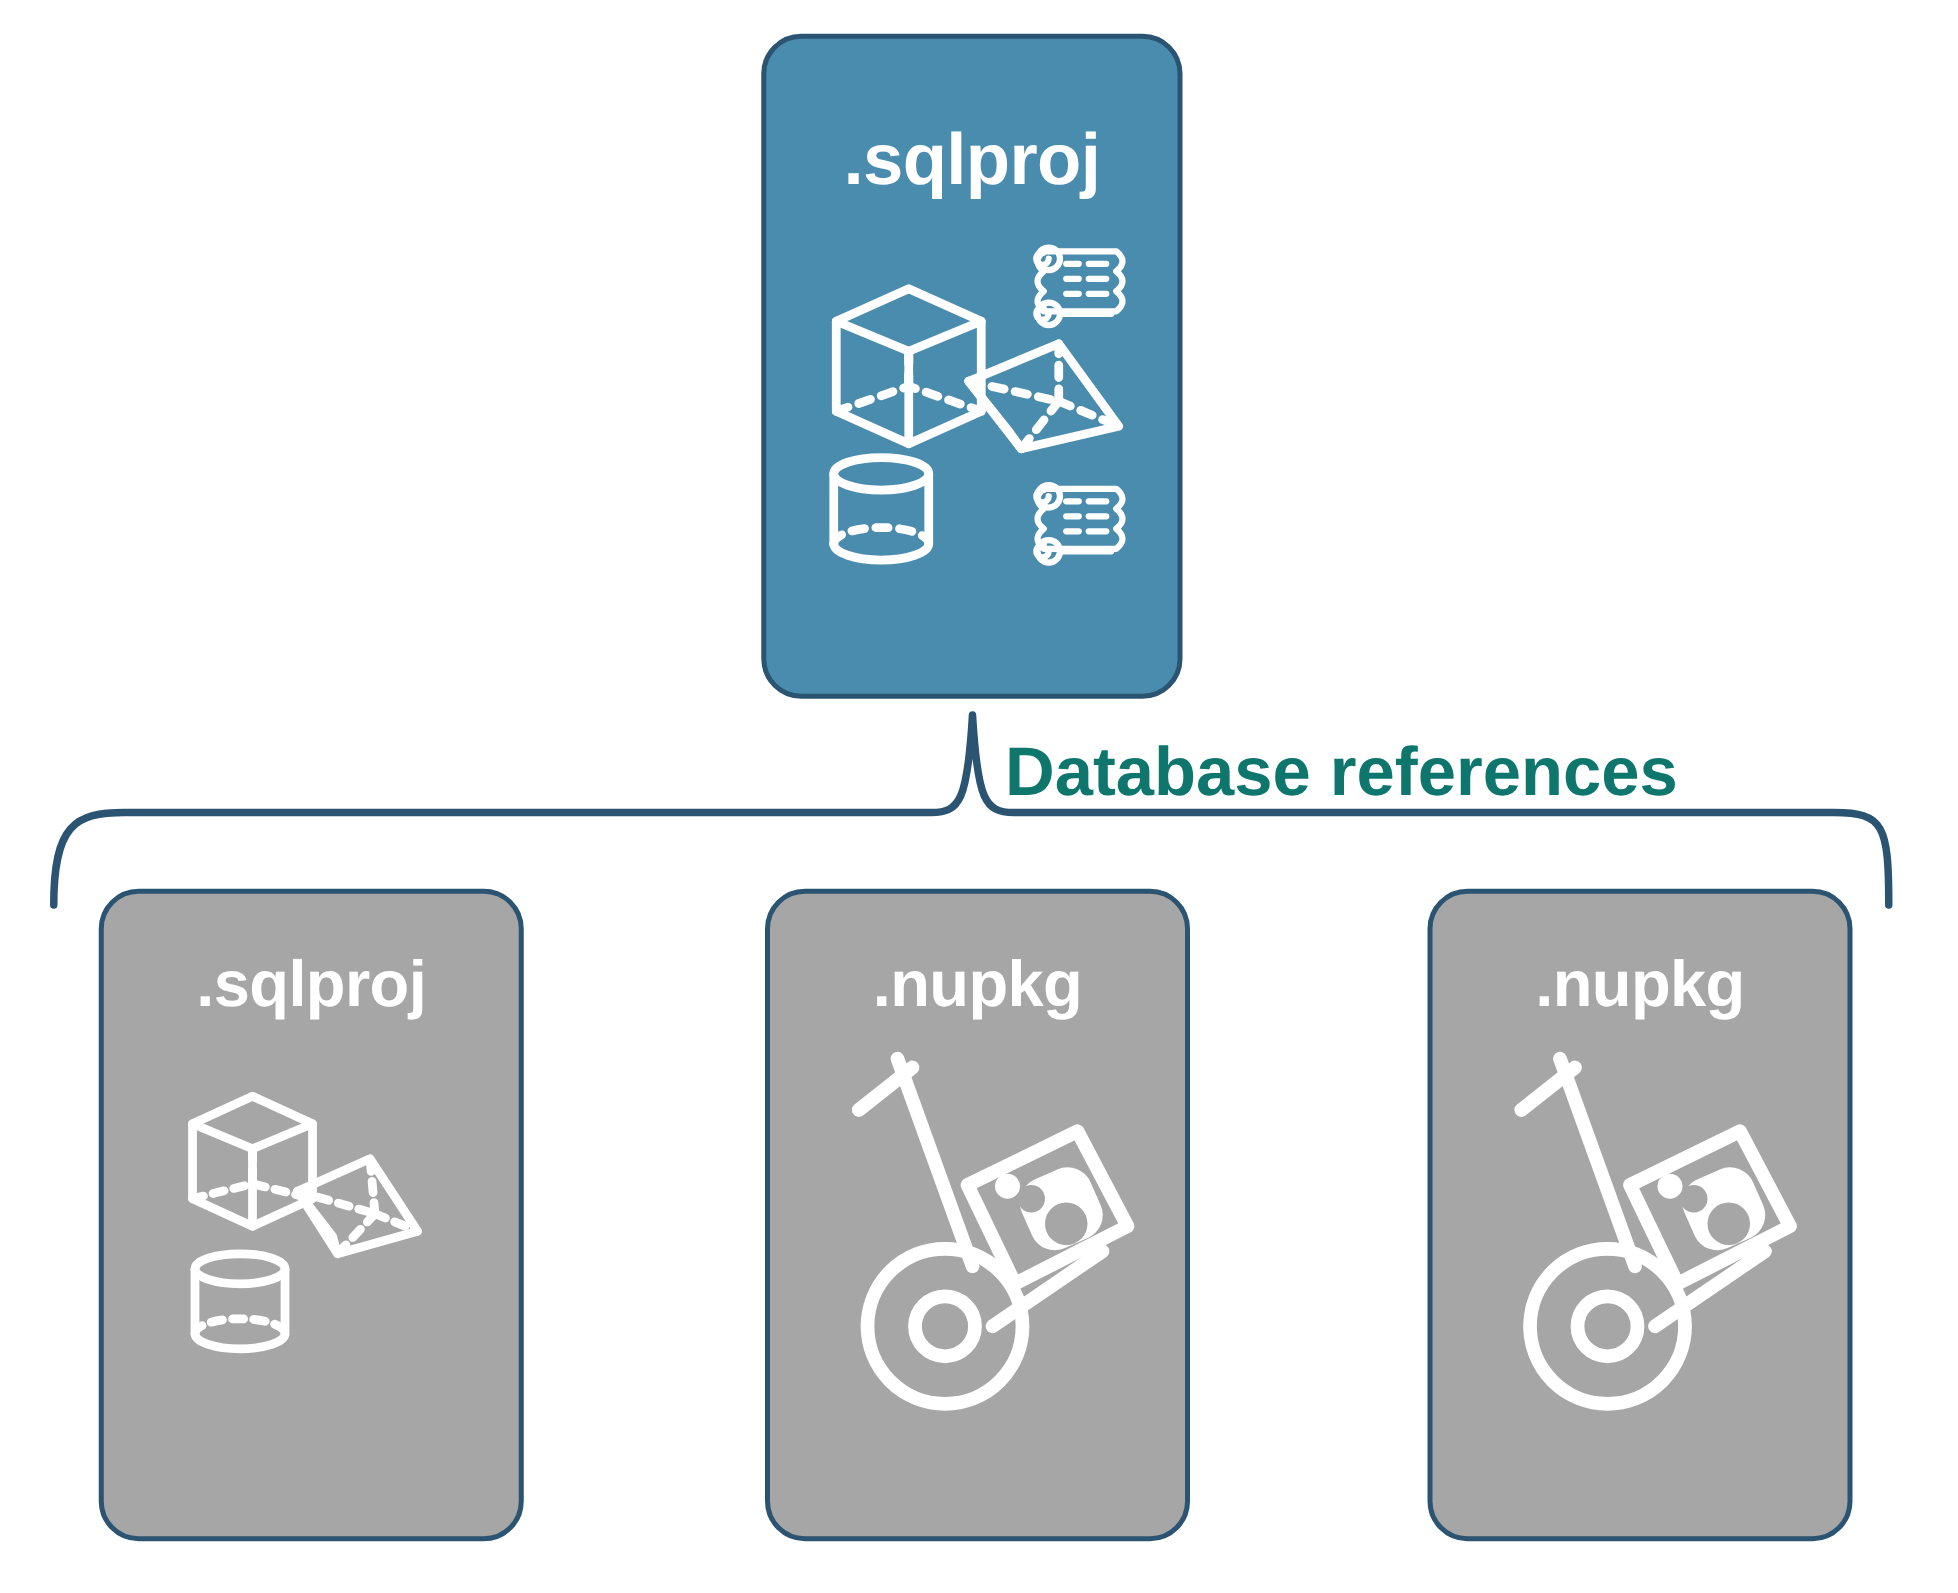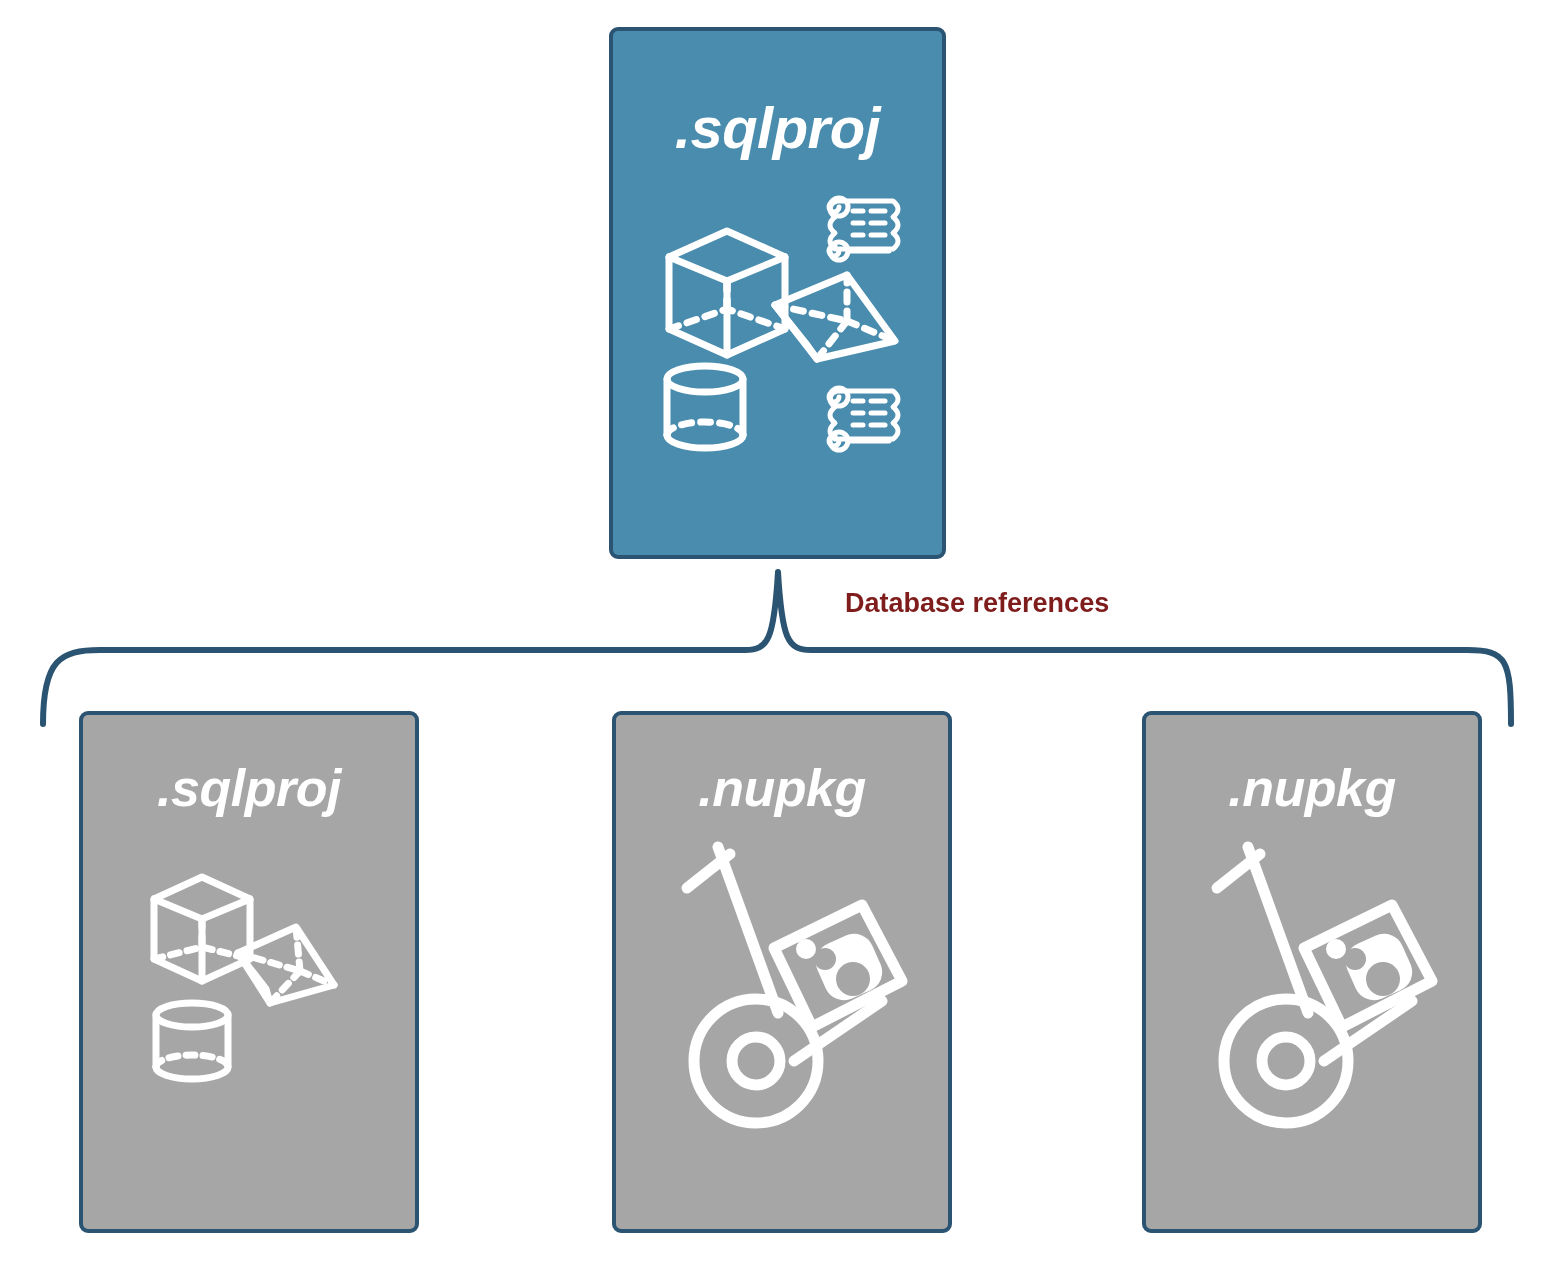--- a/index.html
+++ b/index.html
@@ -13,22 +13,21 @@
   #diagram-root {
     position: relative;
     width: 1566px;
     height: 1274px;
     background: #ffffff;
     overflow: hidden;
   }
   .node-box {
     position: absolute;
     box-sizing: border-box;
-    border-radius: 9px;
-    font-style: italic;
+    border-radius: 32px;
   }
   .node-title {
     position: absolute;
     left: 0;
     right: 0;
     text-align: center;
     color: #ffffff;
     font-weight: bold;
     letter-spacing: -0.5px;
     line-height: 1;
@@ -170,21 +169,21 @@
 
   <svg class="bracket-layer" viewBox="0 0 1566 1274">
     <path d="M43 724
              C 43 660, 60 650, 100 650
              L 745 650
              C 768 650, 774 640, 778 572
              C 782 640, 788 650, 811 650
              L 1467 650
              C 1507 650, 1511 660, 1511 724" fill="none" stroke="#2b5472" stroke-width="6" stroke-linecap="round" stroke-linejoin="round"></path>
   </svg>
-  <div class="bracket-label" style="left:845px; top:590px; font-size:27px; color:#7f1d1d;">Database references</div>
+  <div class="bracket-label" style="left:804px; top:590px; font-size:55px; color:#0f766e;">Database references</div>
 
   <div class="node-box node-ref" id="node-ref-1">
     <div class="node-title">.sqlproj</div>
     <svg class="node-art" viewBox="0 0 240 240">
 
       <g fill="none" stroke="#ffffff" stroke-width="7" stroke-linejoin="round" stroke-linecap="round">
         <path d="M16 44 L64 22 L112 44 L112 104 L64 126 L16 104 Z"></path>
         <path d="M16 44 L64 64 L112 44"></path>
         <path d="M64 64 L64 126"></path>
         <path d="M64 64 L64 92" stroke-dasharray="9 8"></path>

